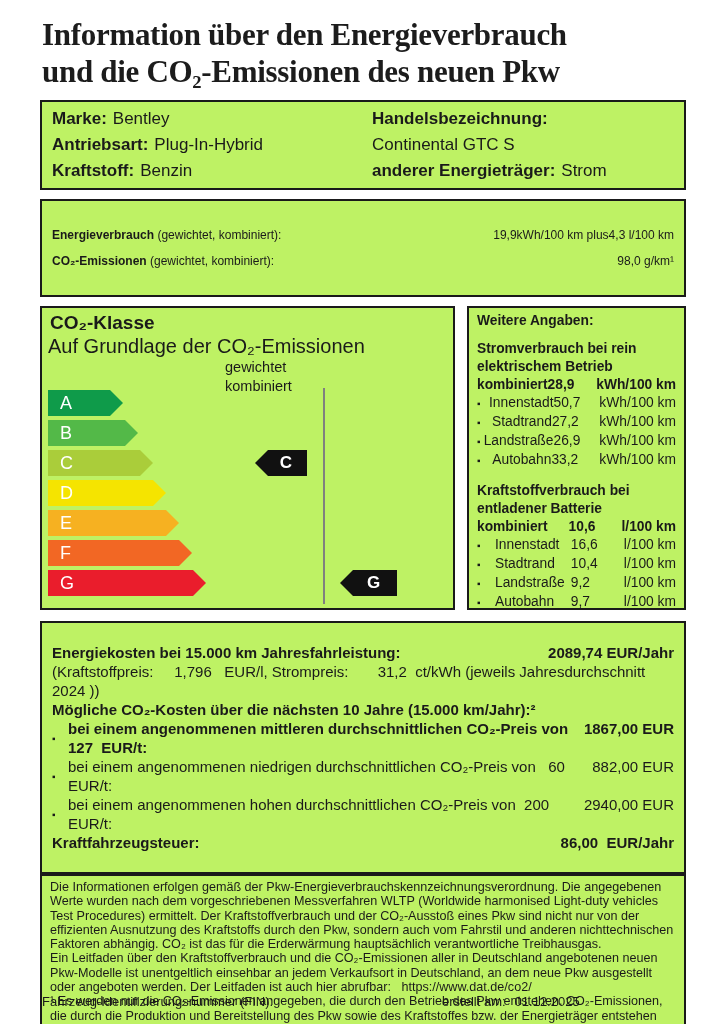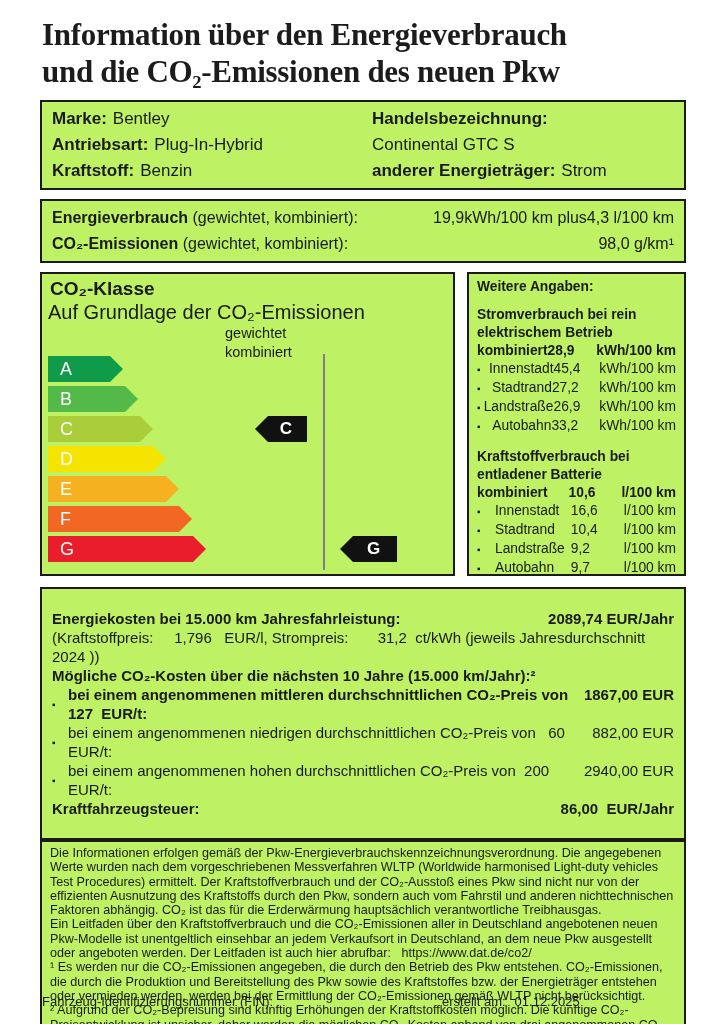--- a/index.html
+++ b/index.html
@@ -19,21 +19,21 @@
   .box { border:2px solid #1a1a1a; background:#bef264; }
   .b { font-weight:700; }
 
   
   .vehicle-box { padding:4px 10px; margin-bottom:9px; font-size:17px; line-height:26px; display:flex; }
   .vehicle-col1 { width:320px; }
   .vehicle-col2 { flex:1; }
   .kv .lbl { font-weight:700; margin-right:6px; }
 
   
-  .energy-box { padding:4px 10px; margin-bottom:9px; font-size:16px; line-height:26px; }
+  .energy-box { padding:21px 10px; margin-bottom:9px; font-size:12px; line-height:26px; }
   .energy-row { display:flex; justify-content:space-between; }
   .energy-row .val { white-space:pre; }
 
   
   .panels { display:flex; gap:12px; margin-bottom:11px; }
   .class-panel { position:relative; width:415px; height:304px; }
   .class-heading { position:absolute; top:4px; left:8px; font-size:19px; font-weight:700; }
   .class-subheading { position:absolute; top:27px; left:6px; font-size:20px; }
   .col-header { position:absolute; font-size:14.5px; line-height:19px; }
   .col-header.weighted { left:183px; top:50px; }
@@ -163,21 +163,21 @@
 
       <div class="wa-title"><span>Stromverbrauch bei rein</span><br><span>elektrischem Betrieb</span></div>
       <div class="c-row wa-title">
         <span class="c-name">kombiniert</span>
         <span class="c-val">28,9</span>
         <span class="c-unit">kWh/100 km</span>
       </div>
       <div class="c-row">
         <span class="c-bullet">▪</span>
         <span class="c-name">Innenstadt</span>
-        <span class="c-val">45,4</span>
+        <span class="c-val">50,7</span>
         <span class="c-unit">kWh/100 km</span>
       </div>
       <div class="c-row">
         <span class="c-bullet">▪</span>
         <span class="c-name">Stadtrand</span>
         <span class="c-val">27,2</span>
         <span class="c-unit">kWh/100 km</span>
       </div>
       <div class="c-row">
         <span class="c-bullet">▪</span>

